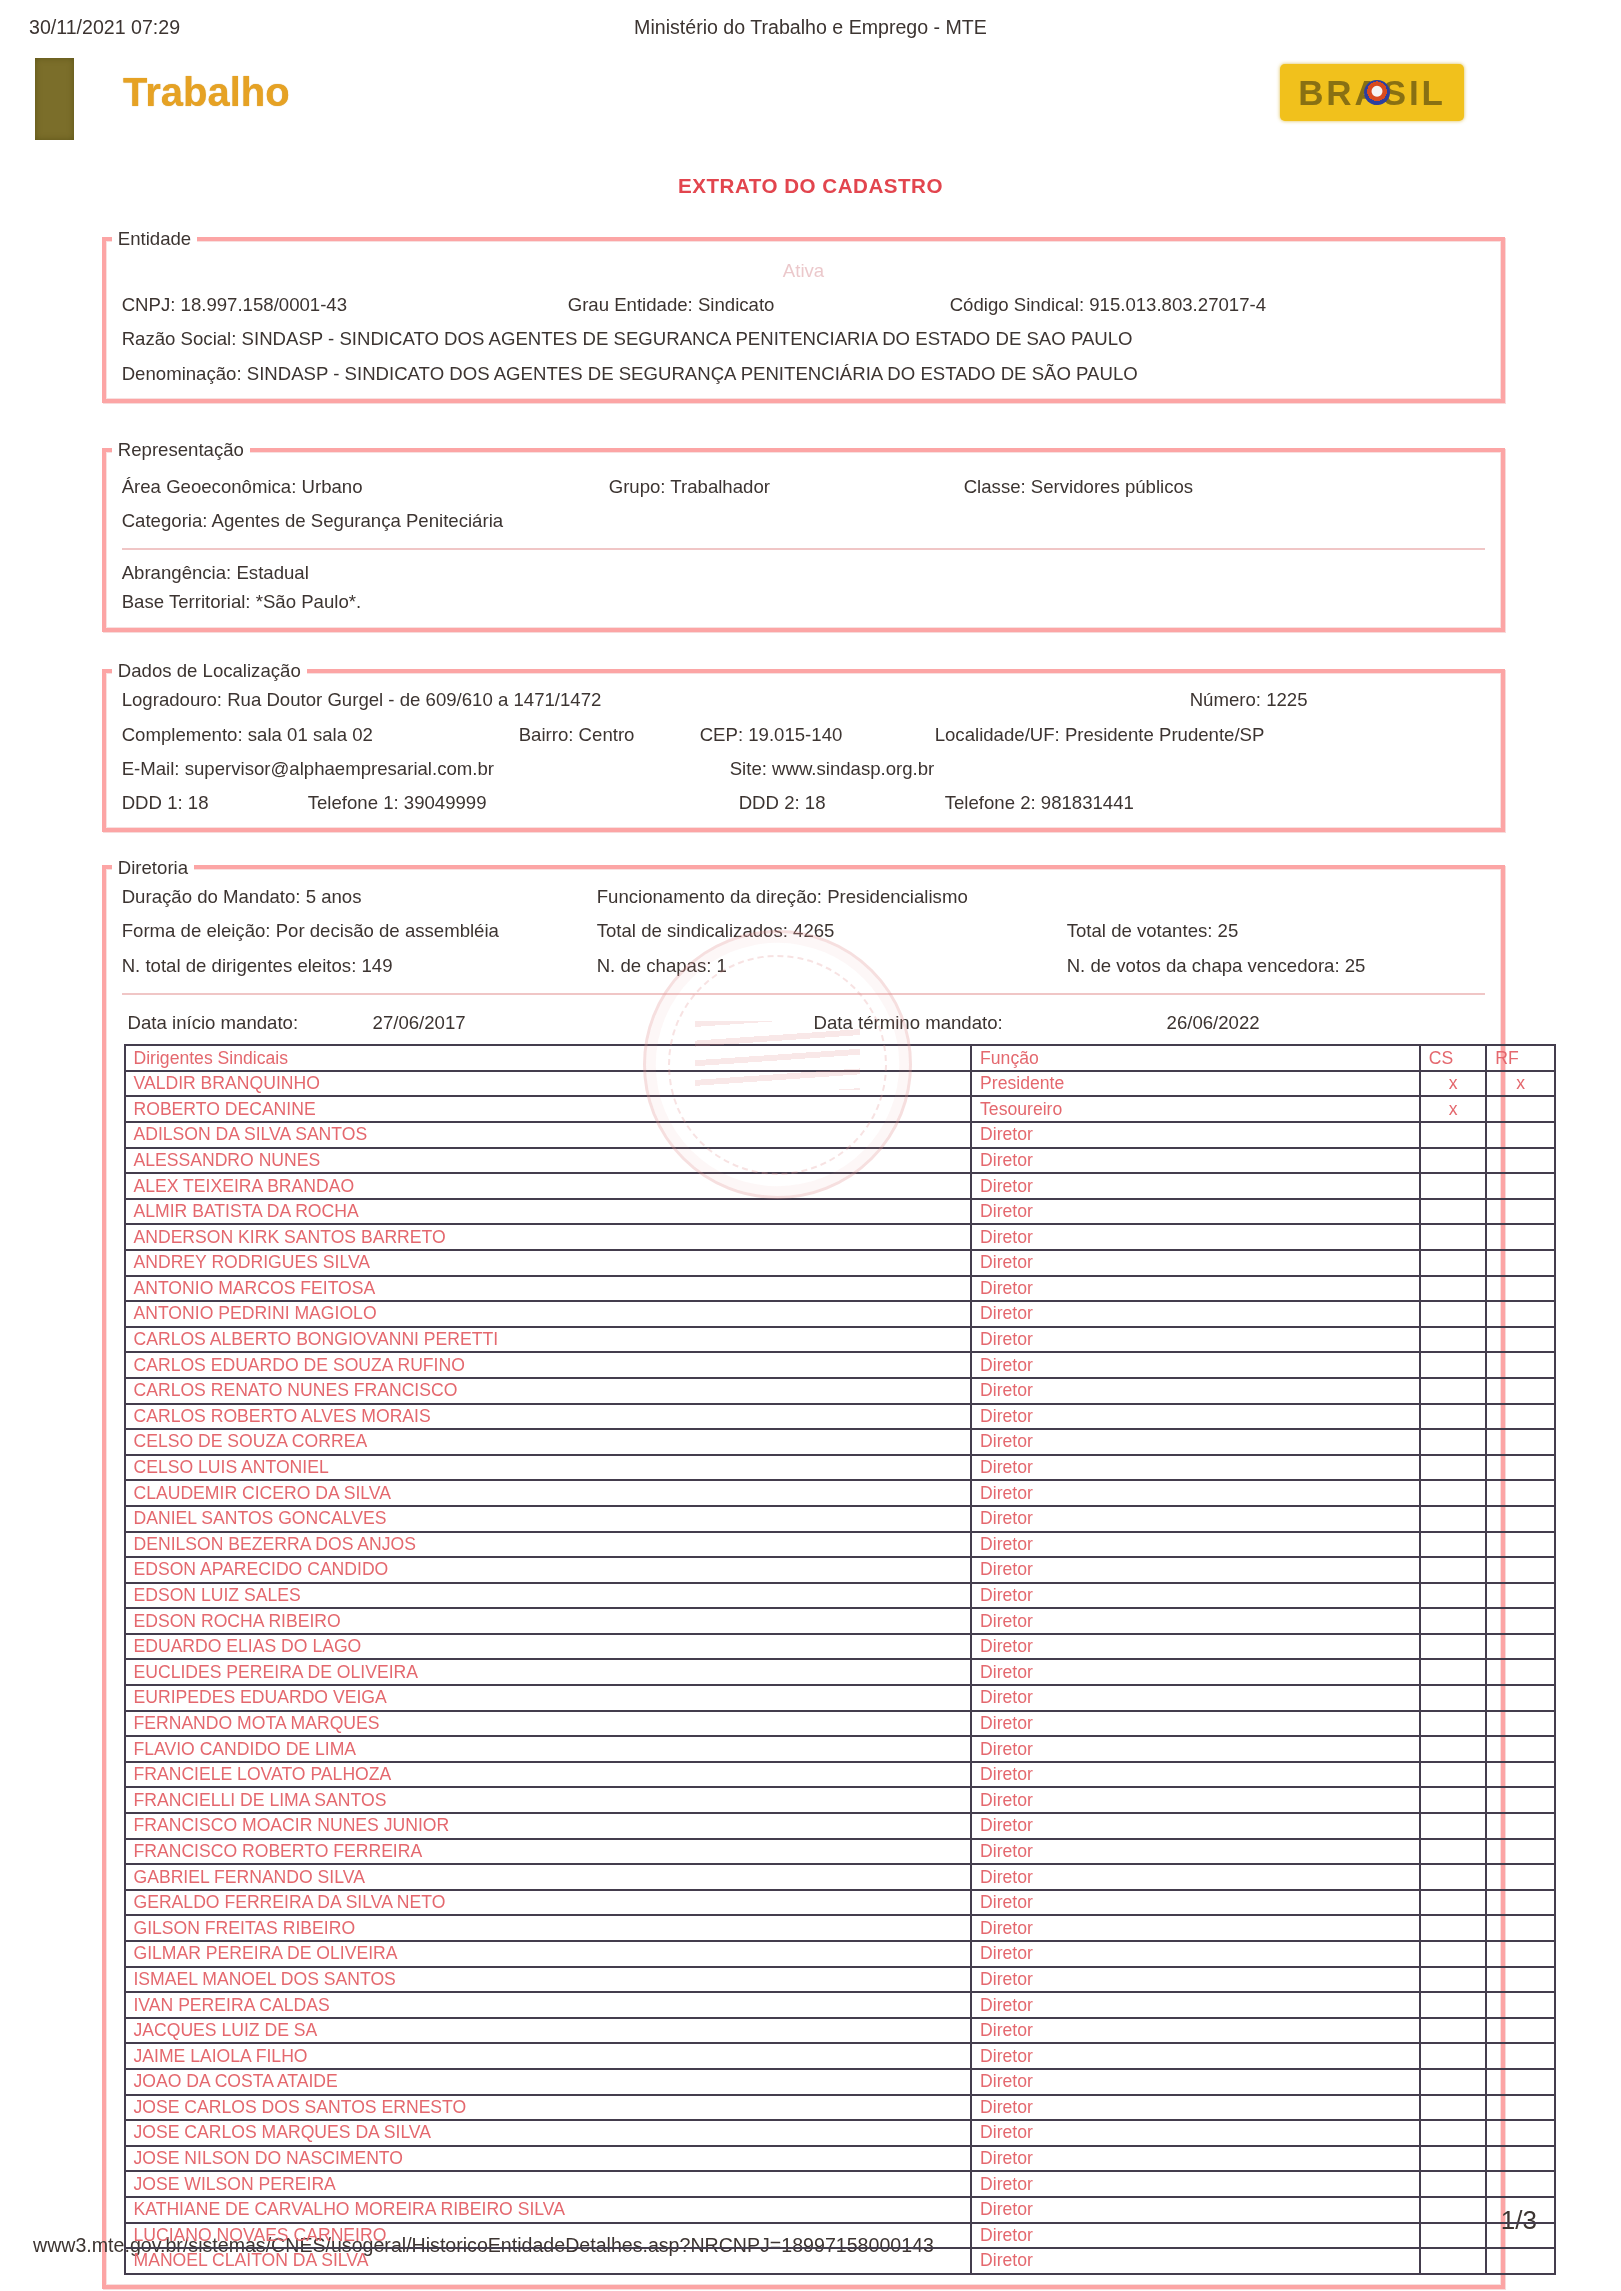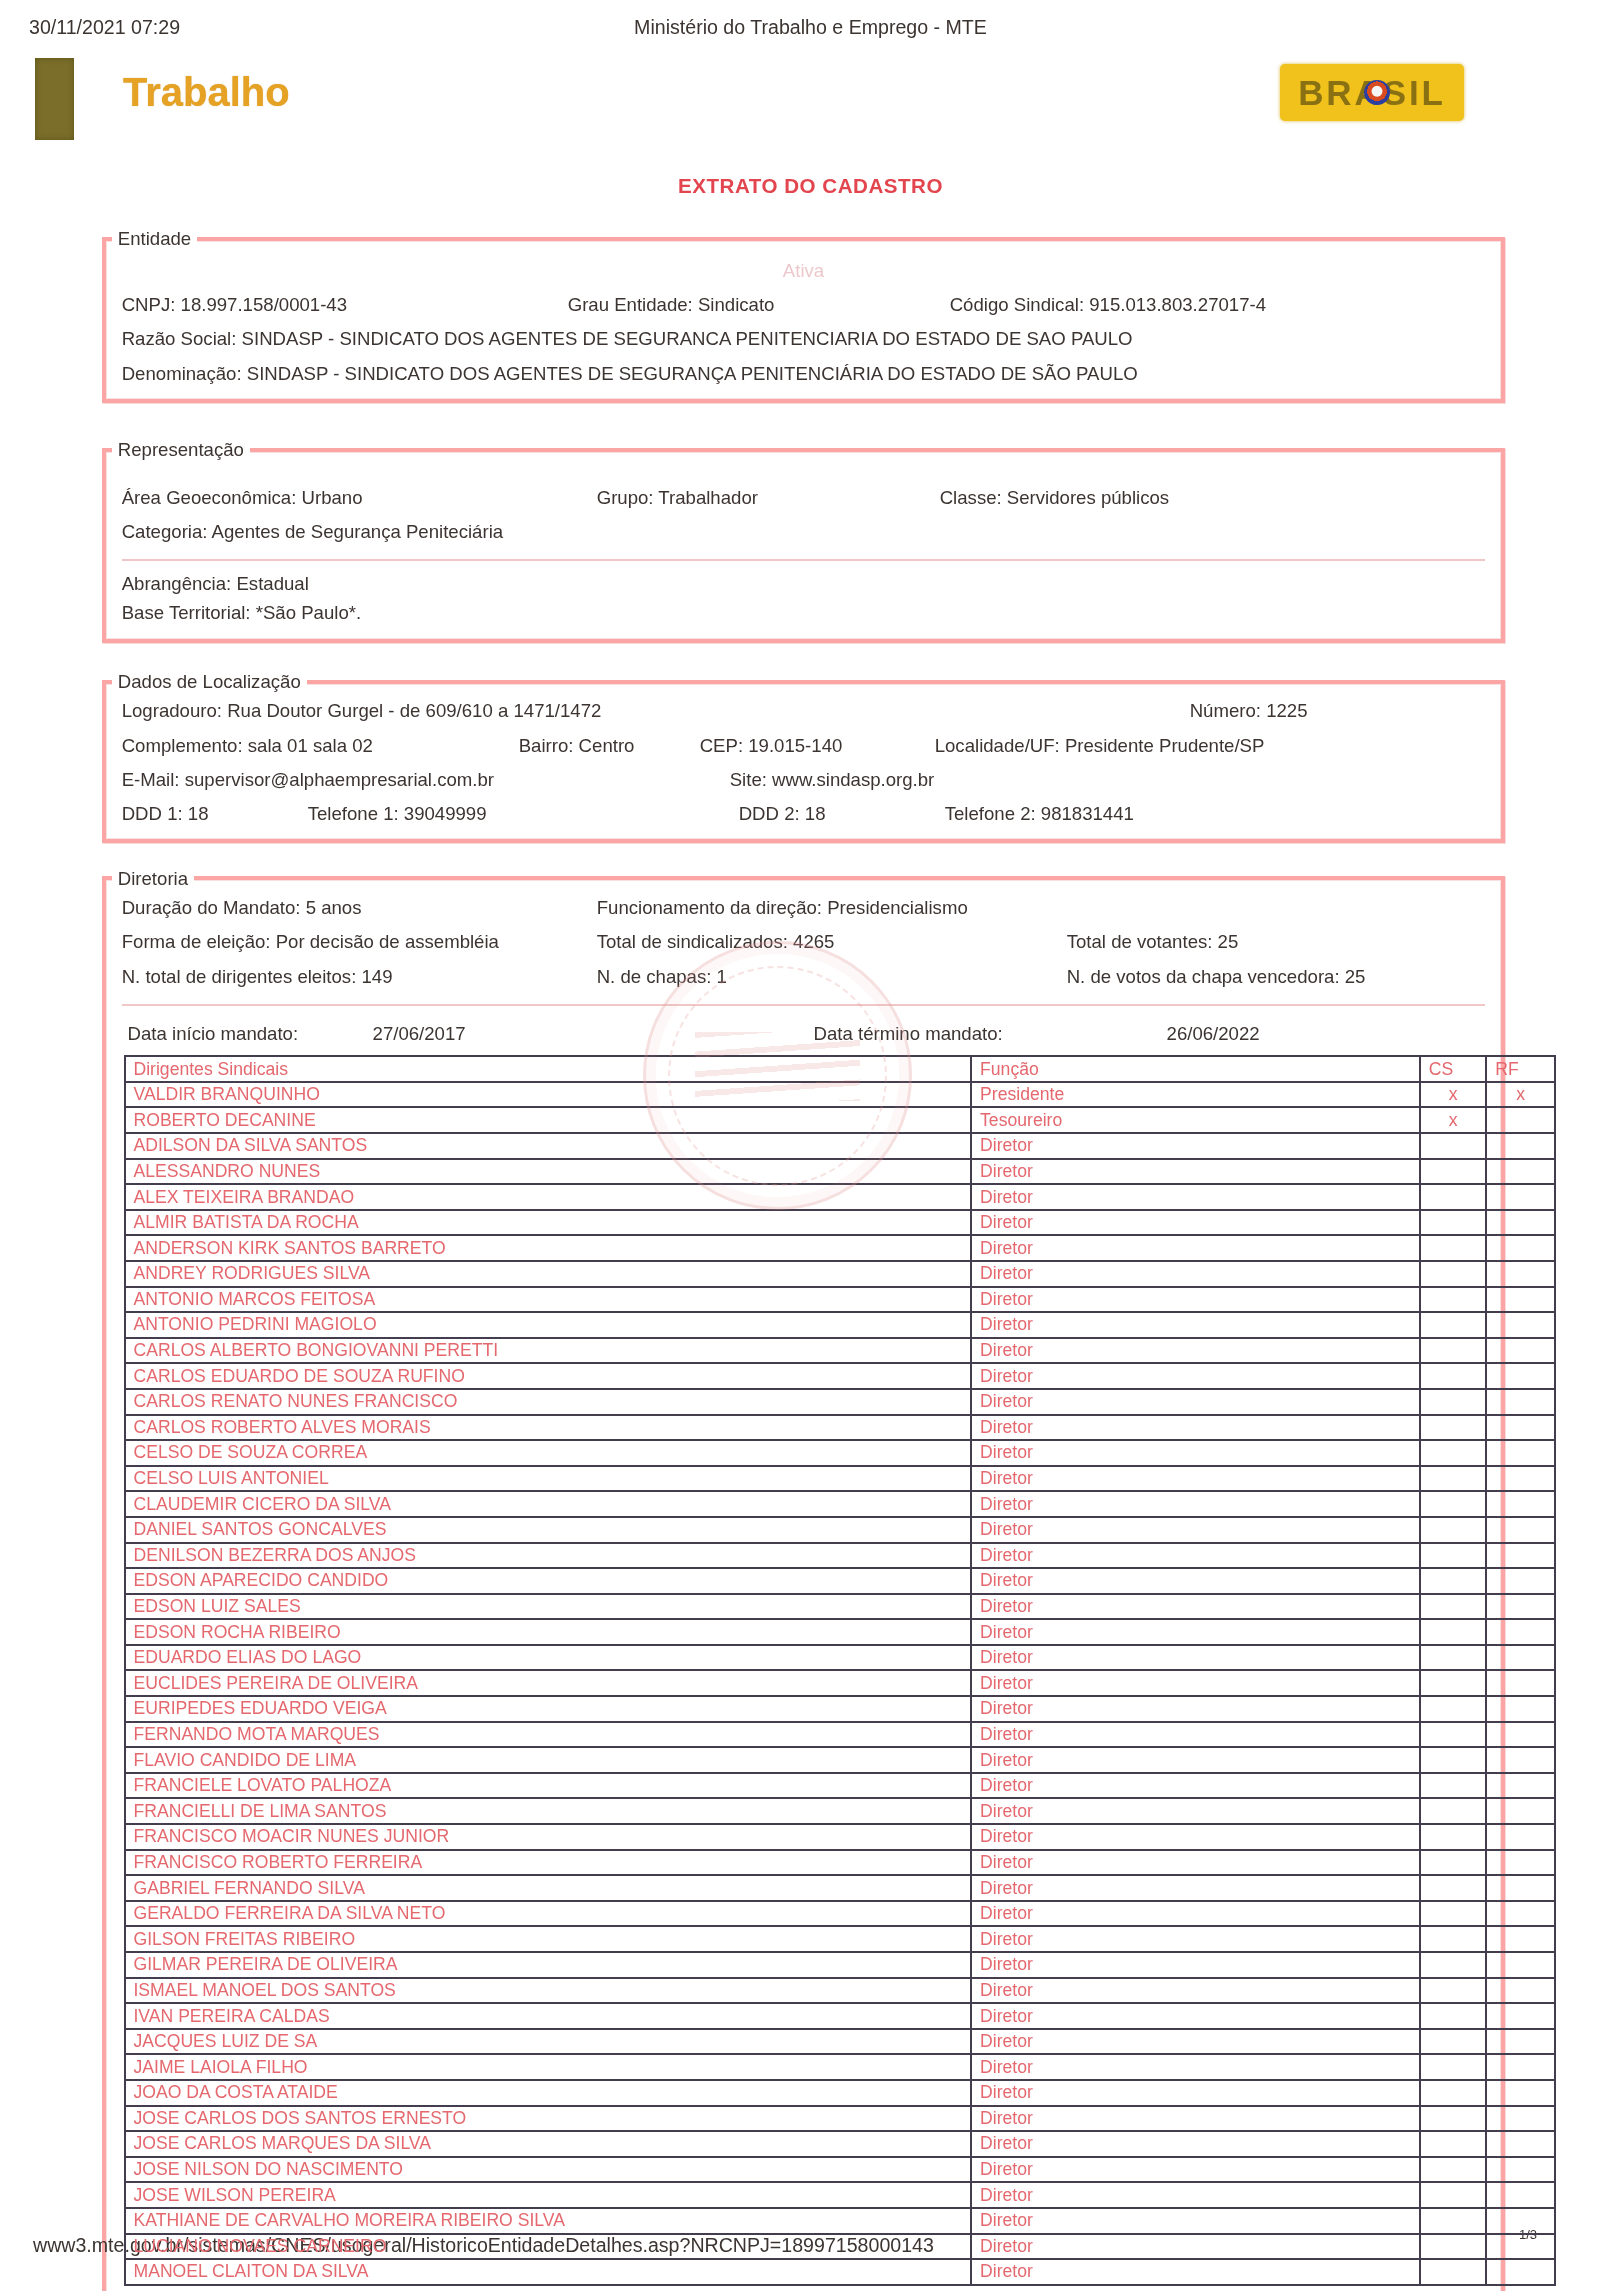--- a/index.html
+++ b/index.html
@@ -50,21 +50,21 @@
   }
   table.dirigentes .col-name{width:829px;}
   table.dirigentes .col-funcao{width:431px;}
   table.dirigentes .col-cs{width:49px;}
   table.dirigentes .col-rf{width:51px;}
   table.dirigentes td.col-cs, table.dirigentes td.col-rf{text-align:center;}
 
   .dates-row{display:flex;margin:17.6px 0 0 5.9px;font-size:18.6px;}
   .footer{position:absolute;left:0;right:0;bottom:35px;display:flex;align-items:flex-end;}
   .footer .url{margin-left:33px;font-size:19.6px;}
-  .footer .pageno{position:absolute;right:84px;bottom:15px;font-size:13px;}
+  .footer .pageno{position:absolute;right:84px;bottom:21px;font-size:26px;}
 </style>
 </head>
 <body>
 
 <div class="top-row">
   <div class="left">30/11/2021 07:29</div>
   <div class="center">Ministério do Trabalho e Emprego - MTE</div>
   <div class="right"></div>
 </div>
 
@@ -92,21 +92,21 @@
   <div class="frow">
       <span>Razão Social:   SINDASP - SINDICATO DOS AGENTES DE SEGURANCA PENITENCIARIA DO ESTADO DE SAO PAULO</span>
     </div>
   <div class="frow">
       <span>Denominação: SINDASP - SINDICATO DOS AGENTES DE SEGURANÇA PENITENCIÁRIA DO ESTADO DE SÃO PAULO</span>
     </div>
 </div>
 
 <div class="fbox" style="margin-top:45px;">
   <div class="fbox-legend">Representação</div>
-  <div class="frow" style="margin-top:22px;">
+  <div class="frow" style="margin-top:11px;gap:12px;">
     <span style="width:475px;">Área Geoeconômica: Urbano</span>
     <span style="width:343px;">Grupo: Trabalhador</span>
     <span style="flex:1;">Classe: Servidores públicos</span>
   </div>
   <div class="frow">
       <span>Categoria: Agentes de Segurança Peniteciária</span>
     </div>
   <hr class="divider">
   <div class="frow">
       <span>Abrangência: Estadual</span>

